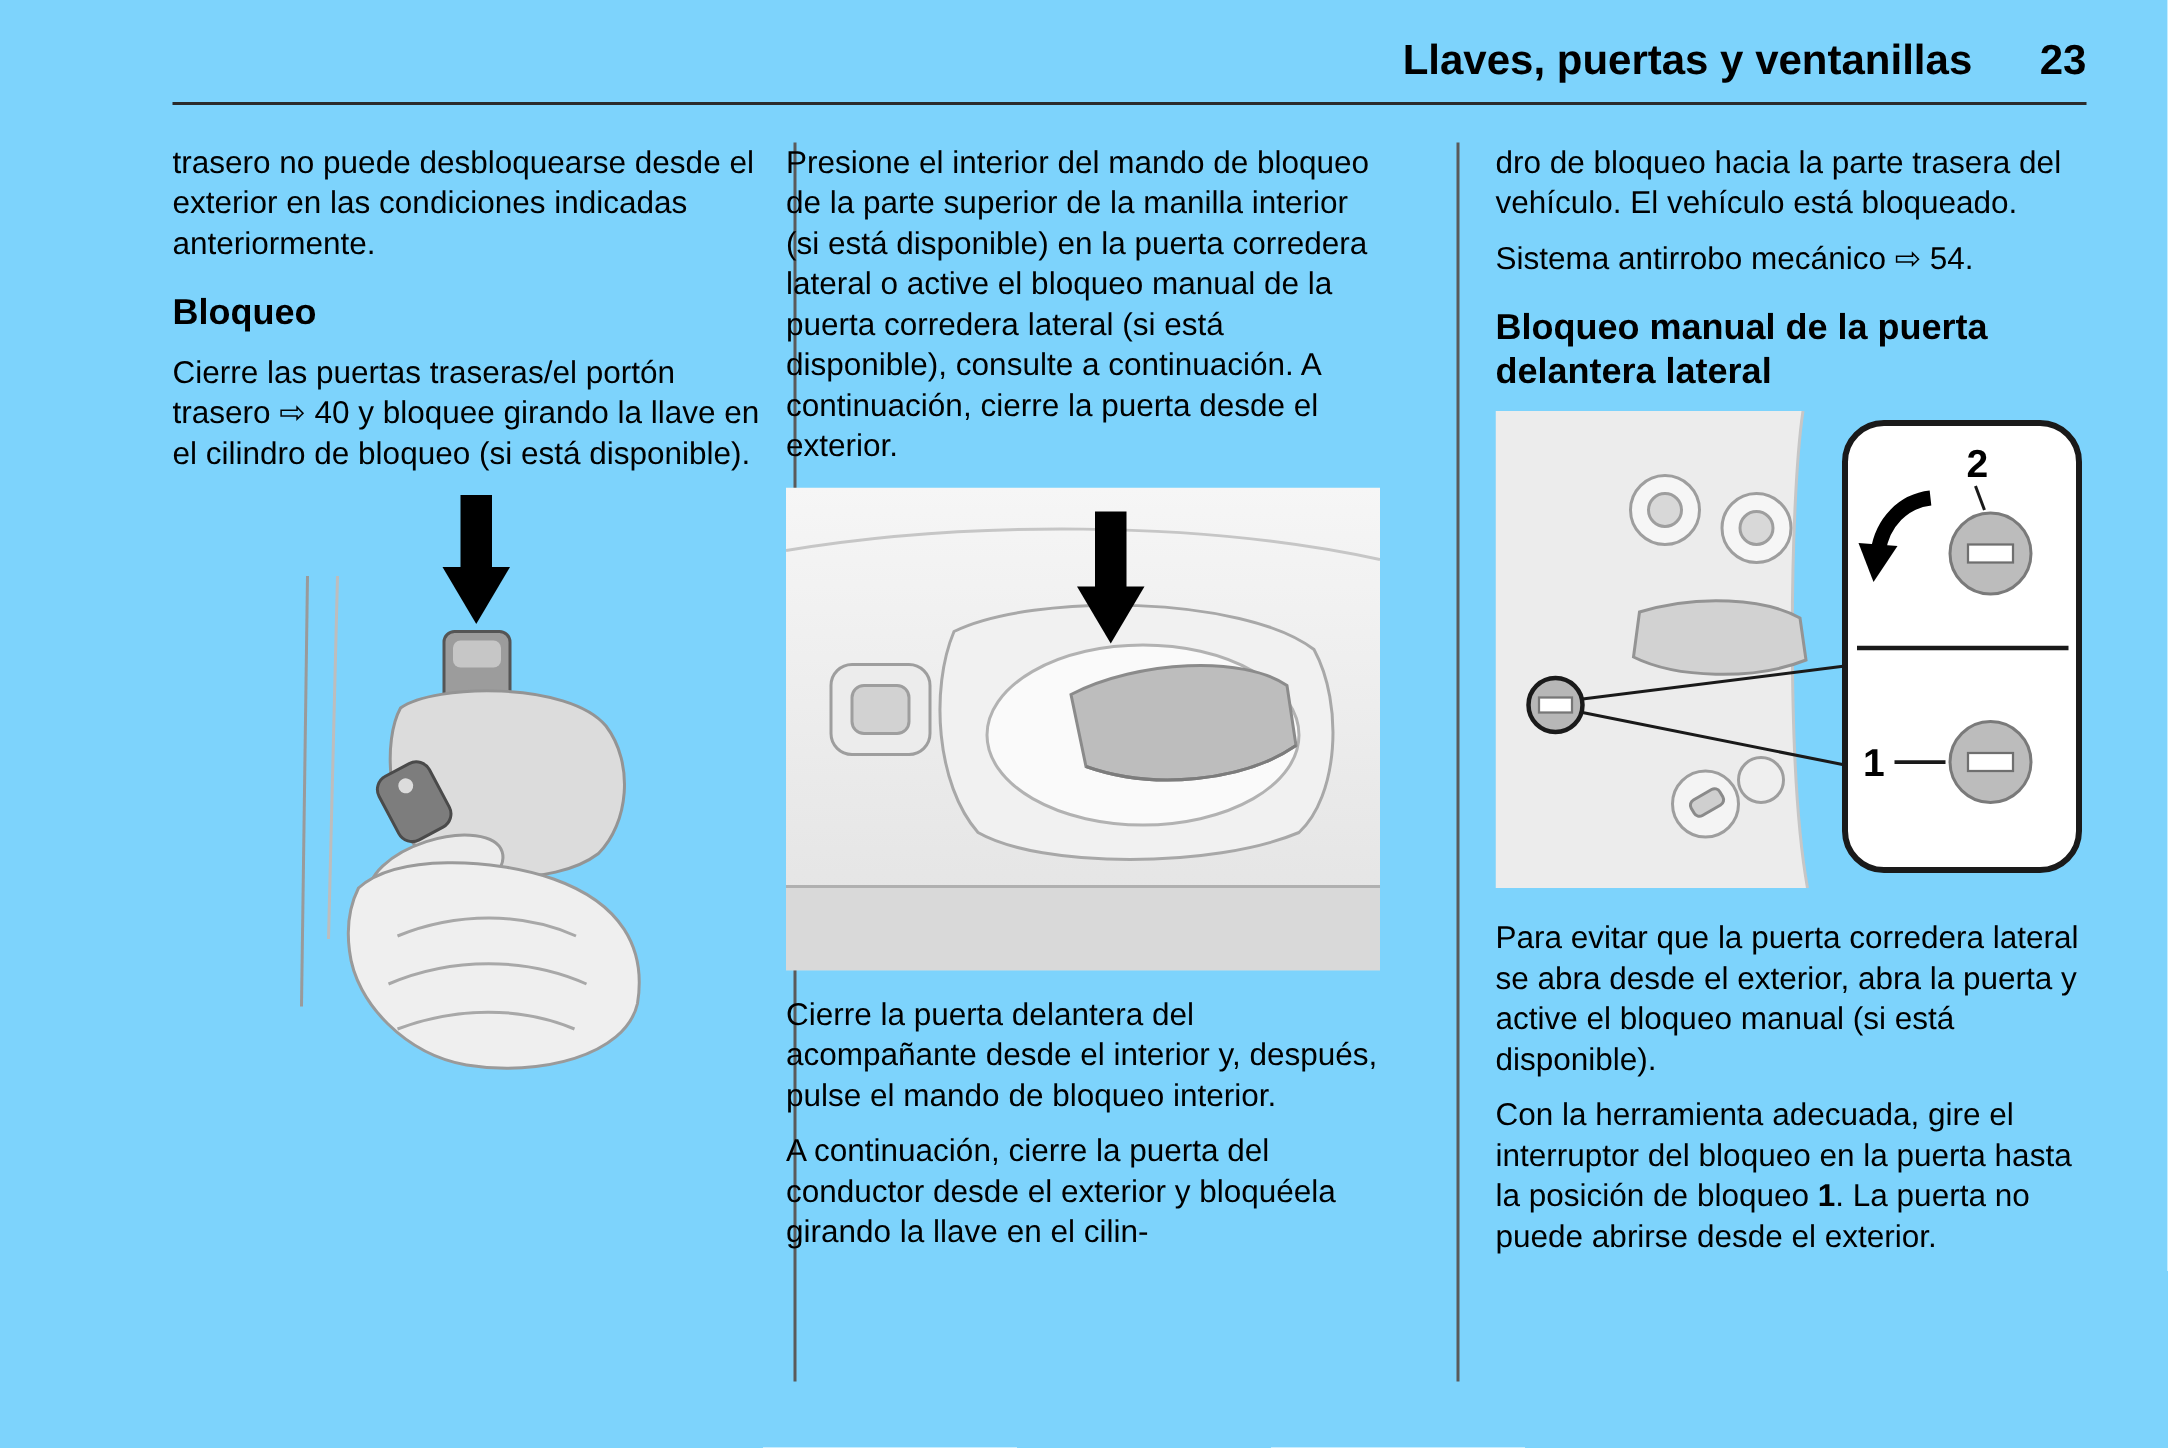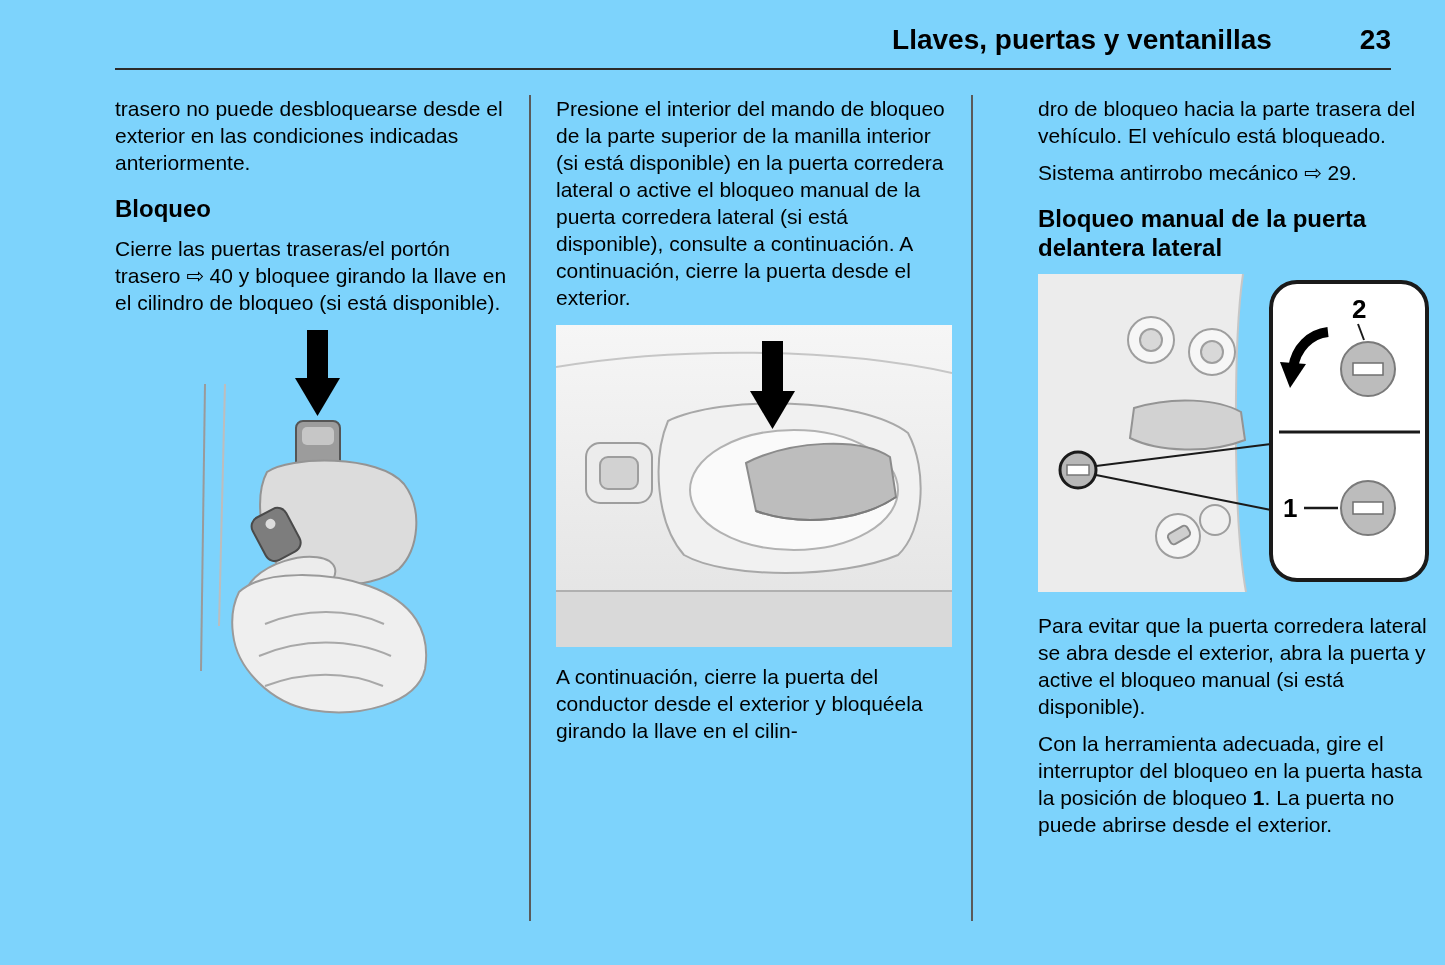--- a/index.html
+++ b/index.html
@@ -11,29 +11,29 @@
     color: #000;
   }
   .page { position: absolute; inset: 0; background: #7dd3fc; }
 
   .header {
     position: absolute; left: 115px; top: 24px; width: 1276px;
     display: flex; justify-content: flex-end; align-items: baseline;
     padding-bottom: 12px; border-bottom: 2px solid #2b2b2b;
   }
   .header .title { font-size: 28px; font-weight: bold; }
-  .header .pagenum { font-size: 28px; font-weight: bold; margin-left: 88px; }
+  .header .pagenum { font-size: 28px; font-weight: bold; margin-left: 45px; }
 
   .col { position: absolute; top: 95px; font-size: 21px; line-height: 27px; }
   .col p { margin: 0 0 10px 0; }
   .col h2 { font-size: 24px; line-height: 29px; font-weight: bold; margin: 18px 0 12px 0; }
 
   #col1 { left: 115px;  width: 393px; }
-  #col2 { left: 556px;  width: 396px; }
-  #col3 { left: 1038px;  width: 394px; }
+  #col2 { left: 524px;  width: 396px; }
+  #col3 { left: 997px;  width: 394px; }
 
   .vdiv { position: absolute; top: 95px; height: 826px; width: 2px; background: #5a5a5a; }
   #vdiv1 { left: 529px; }
   #vdiv2 { left: 971px; }
 
   .illus { display: block; }
   #illus1 { margin: 8px auto 0 auto; }
   #illus2 { margin: 14px 0 16px 0; }
   #illus3 { margin: 10px 0 20px 0; }
 
@@ -117,26 +117,27 @@
         <path d="M190,138 C235,115 305,112 334,132 L340,172 C305,196 245,202 200,186 Z" fill="#bdbdbd" stroke="#8b8b8b" stroke-width="2"></path>
         <path d="M200,186 C245,202 305,196 340,172" fill="none" stroke="#7c7c7c" stroke-width="2"></path>
       </g>
 
       <g>
         <rect x="206" y="16" width="21" height="52" fill="#000"></rect>
         <polygon points="194,66 239,66 216.5,104" fill="#000"></polygon>
       </g>
     </svg>
 
+    <p>Cierre la puerta delantera del acompañante desde el interior y, después, pulse el mando de bloqueo interior.</p>
     <p>A continuación, cierre la puerta del conductor desde el exterior y bloquéela girando la llave en el cilin-</p>
   </div>
 
   <div class="col" id="col3">
     <p>dro de bloqueo hacia la parte trasera del vehículo. El vehículo está bloqueado.</p>
-    <p>Sistema antirrobo mecánico ⇨ 29.</p>
+    <p>Sistema antirrobo mecánico ⇨ 54.</p>
     <h2>Bloqueo manual de la puerta delantera lateral</h2>
 
     <svg id="illus3" class="illus" width="394" height="318" viewBox="0 0 394 318">
 
       <path d="M0,0 L205,0 C196,60 194,240 208,318 L0,318 Z" fill="#ececec"></path>
       <path d="M205,0 C196,60 194,240 208,318" fill="none" stroke="#c6c6c6" stroke-width="2"></path>
 
       <circle cx="113" cy="66" r="23" fill="#f6f6f6" stroke="#9e9e9e" stroke-width="2"></circle>
       <circle cx="113" cy="66" r="11" fill="#d8d8d8" stroke="#9e9e9e" stroke-width="2"></circle>
       <circle cx="174" cy="78" r="23" fill="#f6f6f6" stroke="#9e9e9e" stroke-width="2"></circle>

